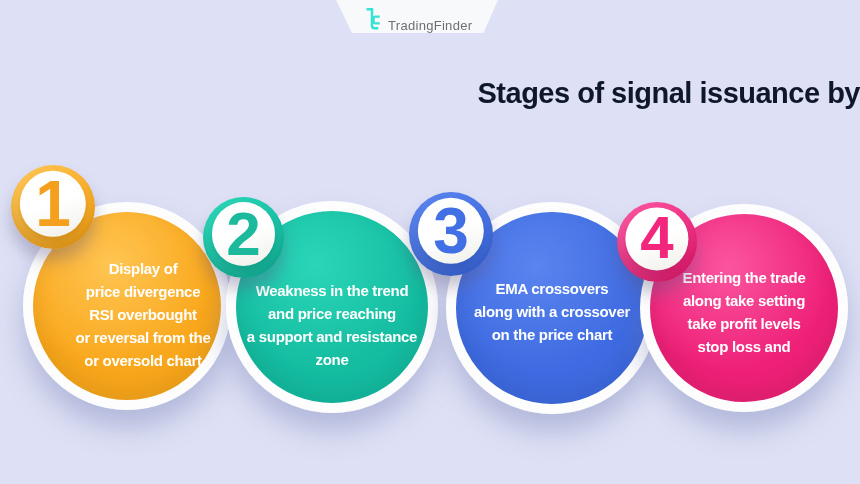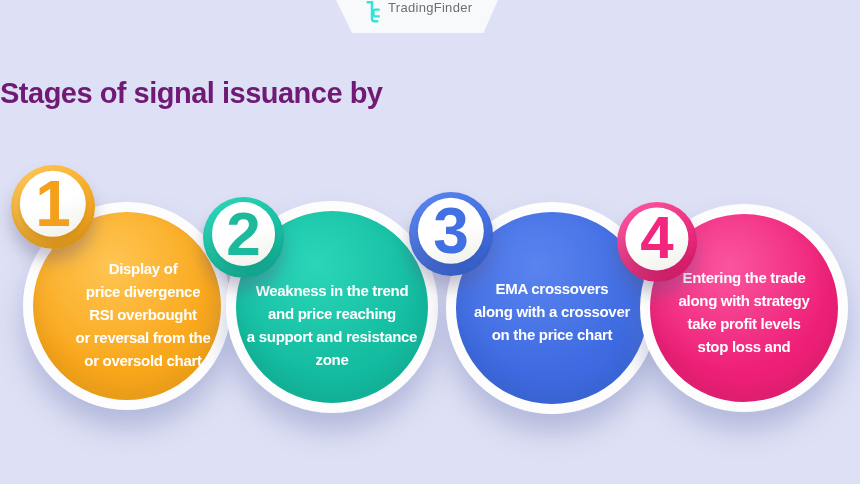--- a/index.html
+++ b/index.html
@@ -13,37 +13,37 @@
     background:#dee1f5;
     overflow:hidden;
   }
 
   
   .banner{
     position:absolute;left:336px;top:0;
     width:162px;height:33px;
     background:#f8f9fb;
     clip-path:polygon(0 0,100% 0,91% 100%,10% 100%);
-    display:flex;align-items:flex-start;
+    display:flex;align-items:flex-end;
     box-sizing:border-box;
     padding-left:26px;
   }
   .logo-icon{display:block;margin-right:6px;flex:0 0 auto;}
   .logo-text{
     font-size:13px;
     letter-spacing:.3px;
     color:#6f6f6f;
     white-space:nowrap;
   }
 
   
   .title{
     position:absolute;left:0;right:0;top:74px;
-    text-align:left;
-    color:#701a75;
+    text-align:right;
+    color:#0f172a;
     font-weight:700;
     font-size:29px;
     line-height:38px;
     letter-spacing:-.5px;
   }
 
   
   .stage{position:absolute;left:0;top:0;width:0;height:0;}
   .stage[data-stage-index="0"]{z-index:1;}
   .stage[data-stage-index="1"]{z-index:2;}
@@ -169,21 +169,21 @@
       <div class="badge-inner">
         <span class="badge-number">3</span>
       </div>
     </div>
   </div>
 
   <div class="stage" data-stage-index="3" style="--c: #ee2077; --cl: #fb55a0; --nc: #f2267c;">
     <div class="bubble">
       <div class="bubble-text">
         <div>Entering the trade</div>
-        <div>along with strategy</div>
+        <div>along take setting</div>
         <div>take profit levels</div>
         <div>stop loss and</div>
       </div>
     </div>
     <div class="badge">
       <div class="badge-inner">
         <span class="badge-number">4</span>
       </div>
     </div>
   </div>

